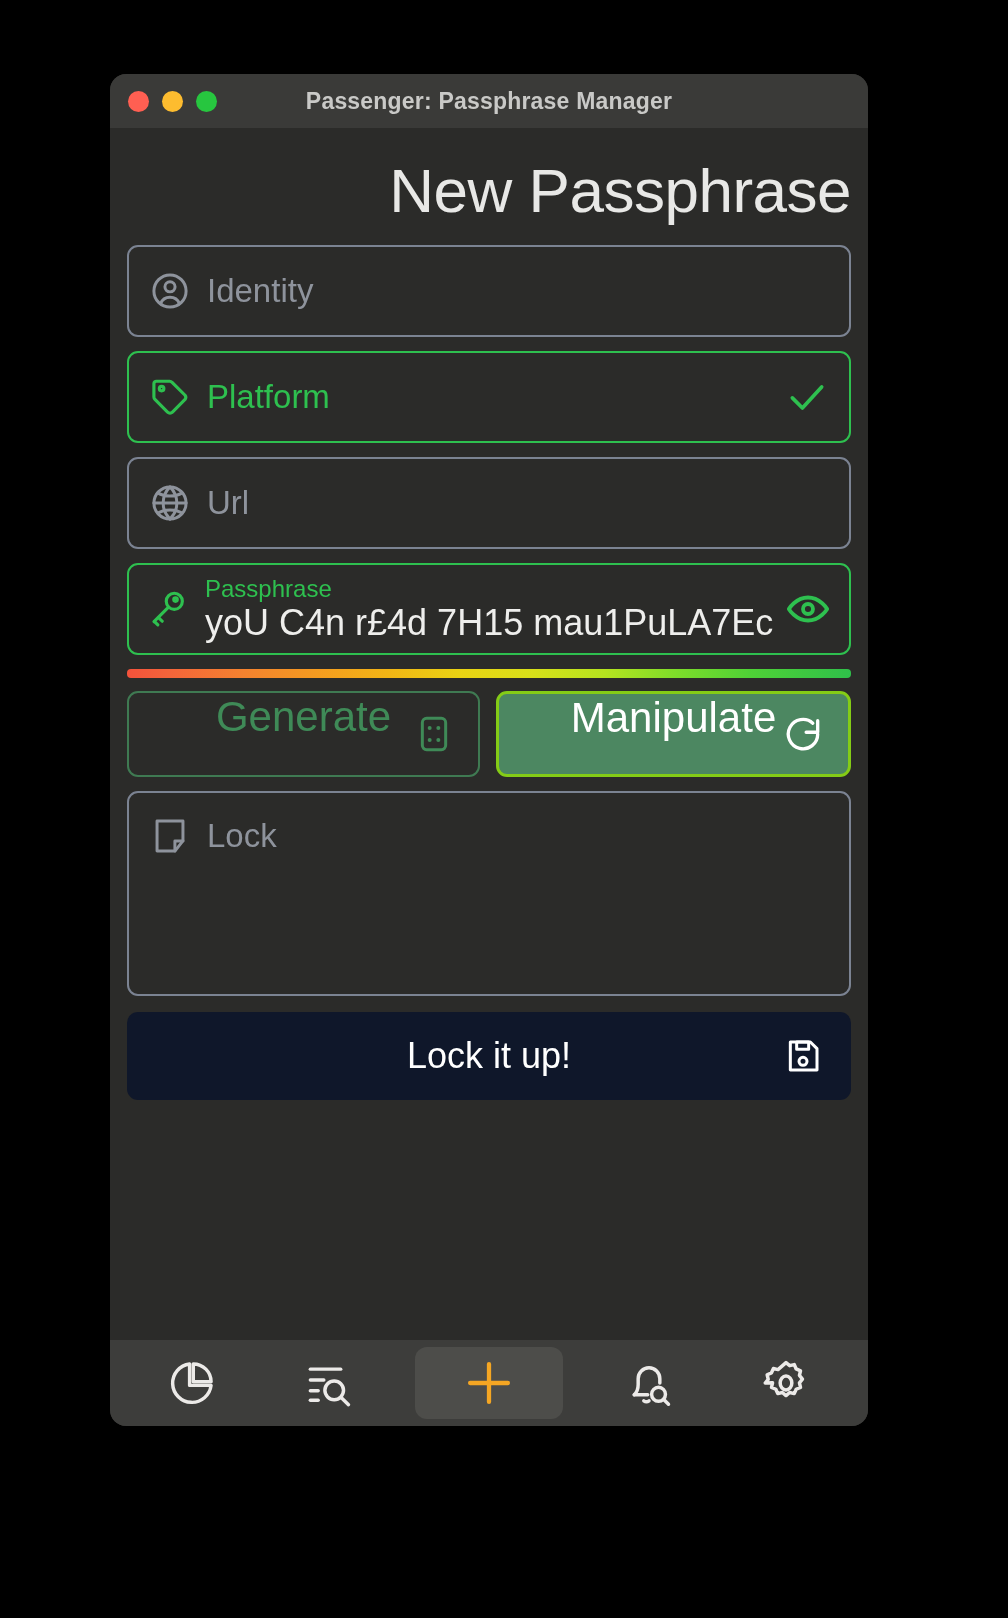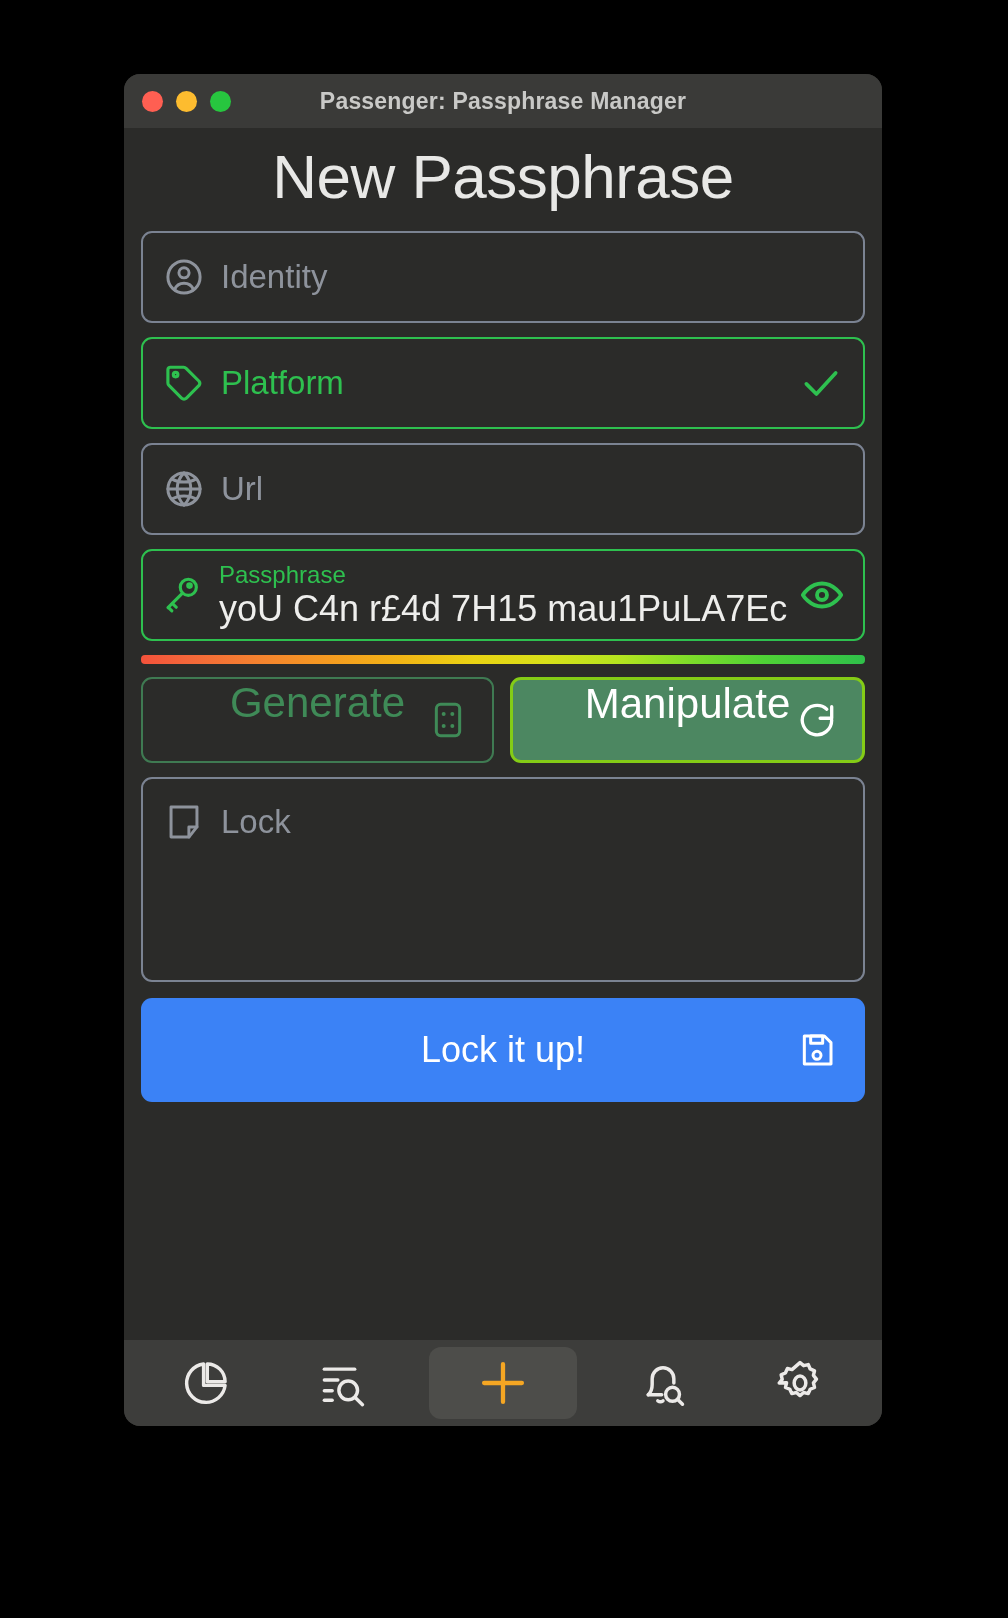--- a/index.html
+++ b/index.html
@@ -15,21 +15,21 @@
   #root {
     position: relative;
     width: 1008px;
     height: 1618px;
     background: #000000;
   }
 
   
   .window {
     position: absolute;
-    left: 124px;
+    left: 110px;
     top: 74px;
     width: 758px;
     height: 1352px;
     border-radius: 16px;
     overflow: hidden;
     background: #2b2b29;
     box-shadow: 0 0 26px 12px rgba(0,0,0,0.85);
   }
 
   .titlebar {
@@ -61,26 +61,26 @@
 
   
   .wbody {
     position: relative;
     height: 1212px;
     background: #2b2b29;
     padding: 0 17px;
   }
 
   .page-title {
-    text-align: center;
+    text-align: right;
     color: #e8e8e6;
     font-size: 62px;
     font-weight: 400;
     letter-spacing: -0.5px;
-    padding-top: 16px;
+    padding-top: 30px;
     padding-bottom: 22px;
     line-height: 1.05;
   }
 
   
   .field {
     position: relative;
     border: 2px solid #7b8392;
     border-radius: 11px;
     background: #2b2b29;
@@ -185,23 +185,23 @@
     display: flex;
     align-items: flex-start;
     margin-bottom: 16px;
   }
   .notes .ficon { margin-right: 16px; }
   .notes .flabel { font-size: 33px; color: #8e939c; line-height: 42px; }
 
   
   .save-btn {
     position: relative;
-    height: 104px;
+    height: 88px;
     border-radius: 11px;
-    background: #3b82f6;
+    background: #0f172a;
     display: flex;
     align-items: center;
     justify-content: center;
     color: #ffffff;
     font-size: 36px;
   }
   .save-btn .btn-ic {
     position: absolute; right: 28px; top: 50%;
     transform: translateY(-50%);
   }

